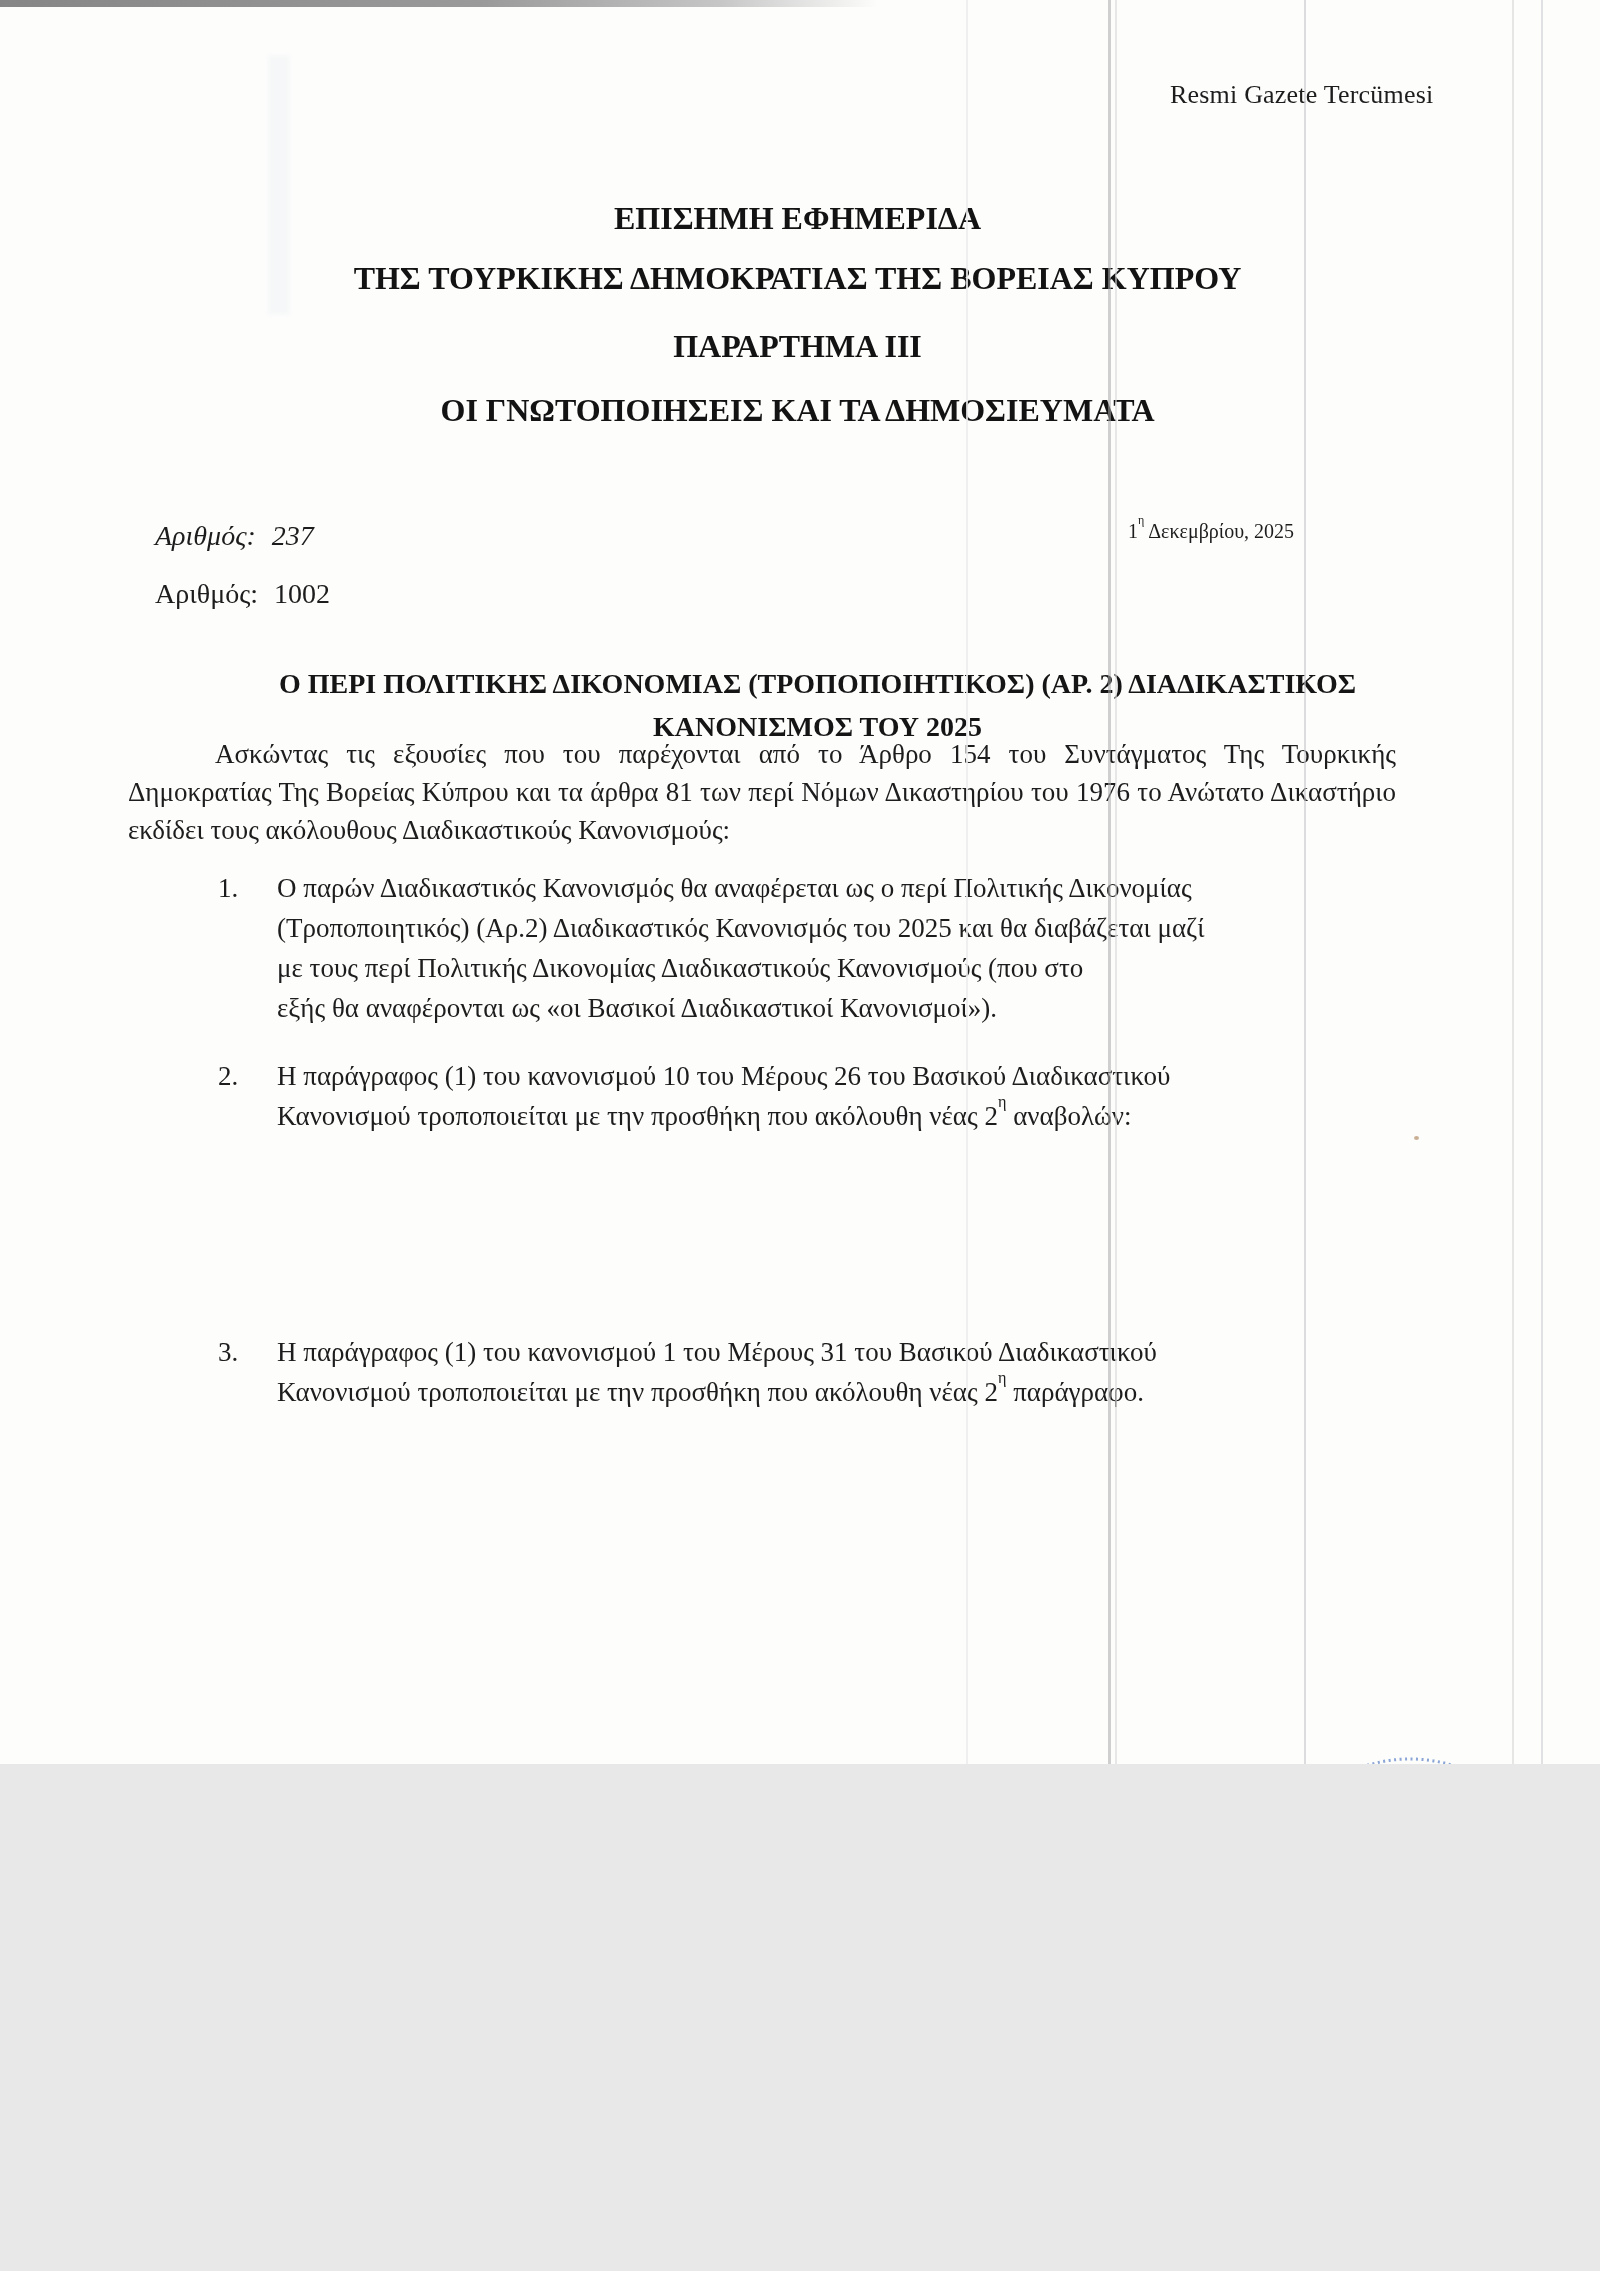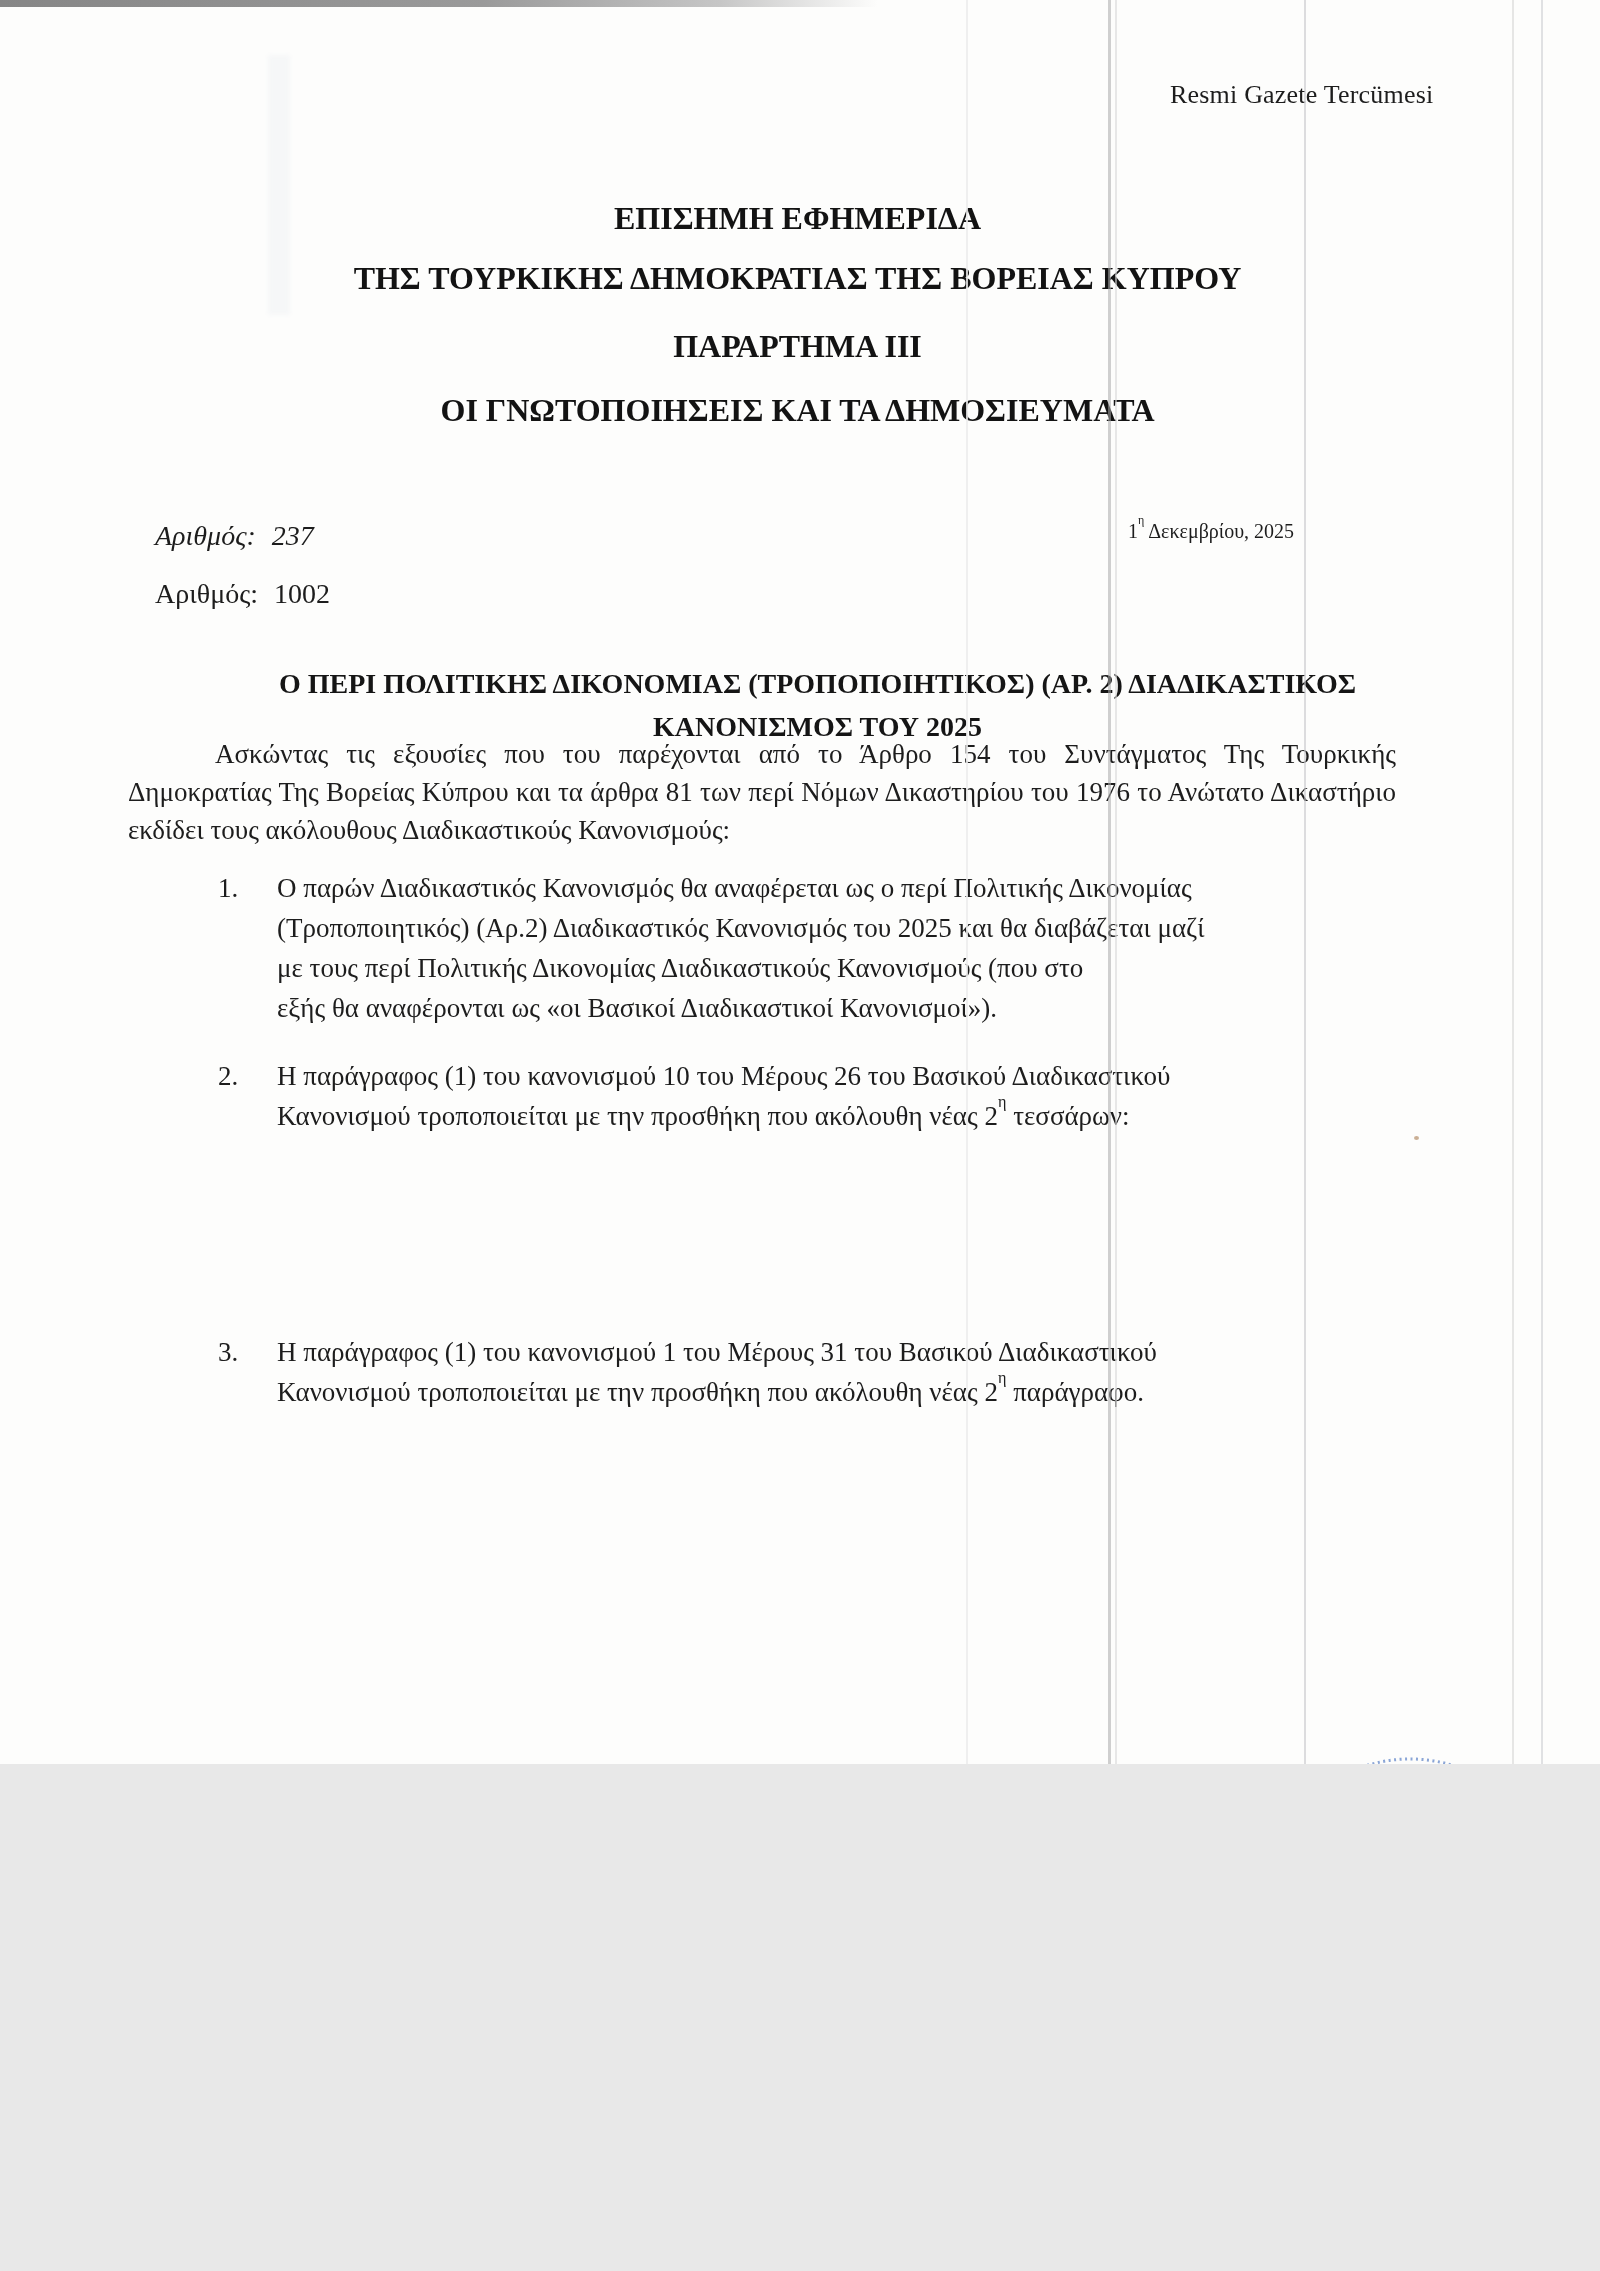--- a/index.html
+++ b/index.html
@@ -105,21 +105,21 @@
     <div class="item-num">1.</div>
     <div class="item-body">Ο παρών Διαδικαστικός Κανονισμός θα αναφέρεται ως ο περί Πολιτικής Δικονομίας
 (Τροποποιητικός) (Αρ.2) Διαδικαστικός Κανονισμός του 2025 και θα διαβάζεται μαζί
 με τους περί Πολιτικής Δικονομίας Διαδικαστικούς Κανονισμούς (που στο
 εξής θα αναφέρονται ως «οι Βασικοί Διαδικαστικοί Κανονισμοί»).</div>
   </div>
 
   <div class="list-item item2 body-text">
     <div class="item-num">2.</div>
     <div class="item-body"><span>Η παράγραφος (1) του κανονισμού 10 του Μέρους 26 του Βασικού Διαδικαστικού
-Κανονισμού τροποποιείται με την προσθήκη που ακόλουθη νέας 2</span><sup>η</sup><span> τεσσάρων:</span></div>
+Κανονισμού τροποποιείται με την προσθήκη που ακόλουθη νέας 2</span><sup>η</sup><span> αναβολών:</span></div>
   </div>
 
 
   <div class="list-item item3 body-text">
     <div class="item-num">3.</div>
     <div class="item-body"><span>Η παράγραφος (1) του κανονισμού 1 του Μέρους 31 του Βασικού Διαδικαστικού
 Κανονισμού τροποποιείται με την προσθήκη που ακόλουθη νέας 2</span><sup>η</sup><span> παράγραφο.</span></div>
   </div>
 
   <svg class="stamp" viewBox="0 0 320 320">

